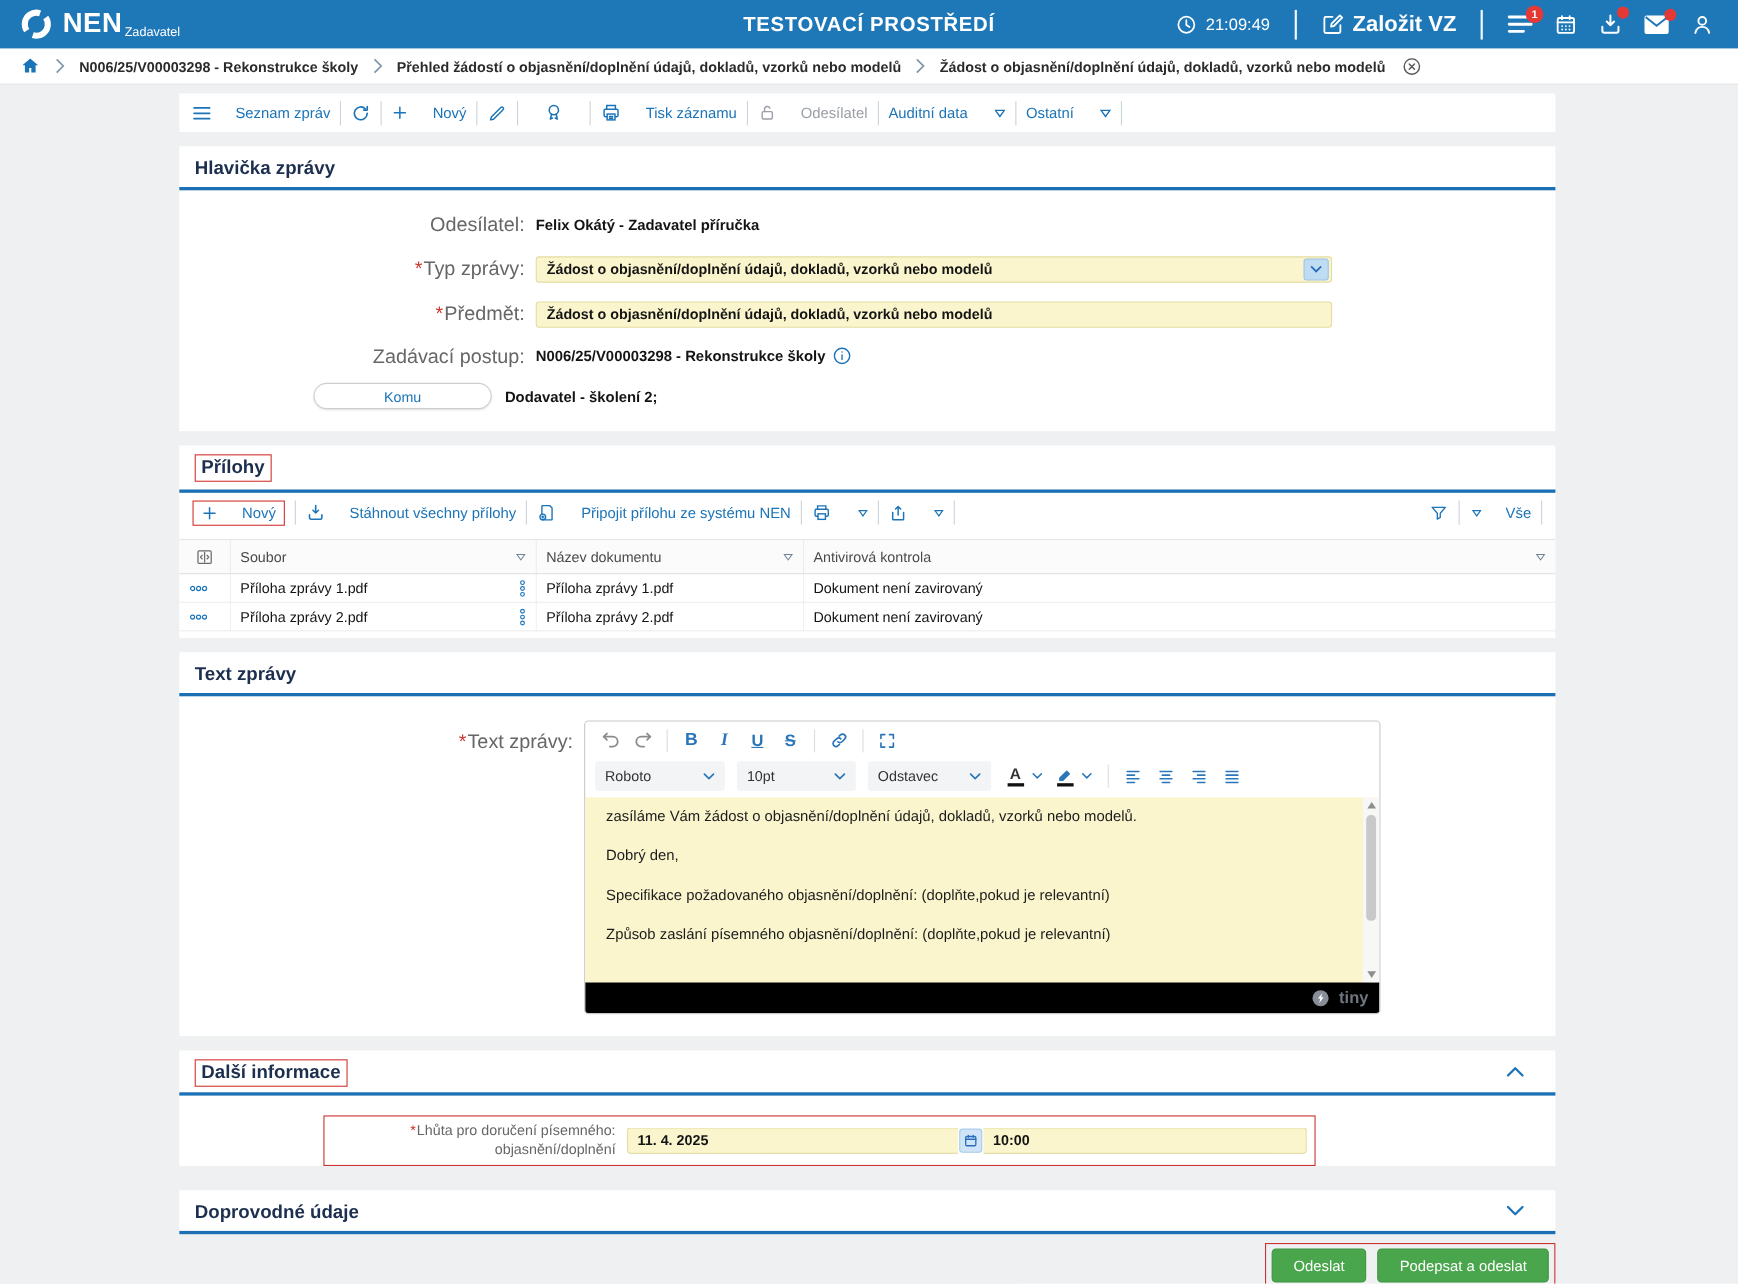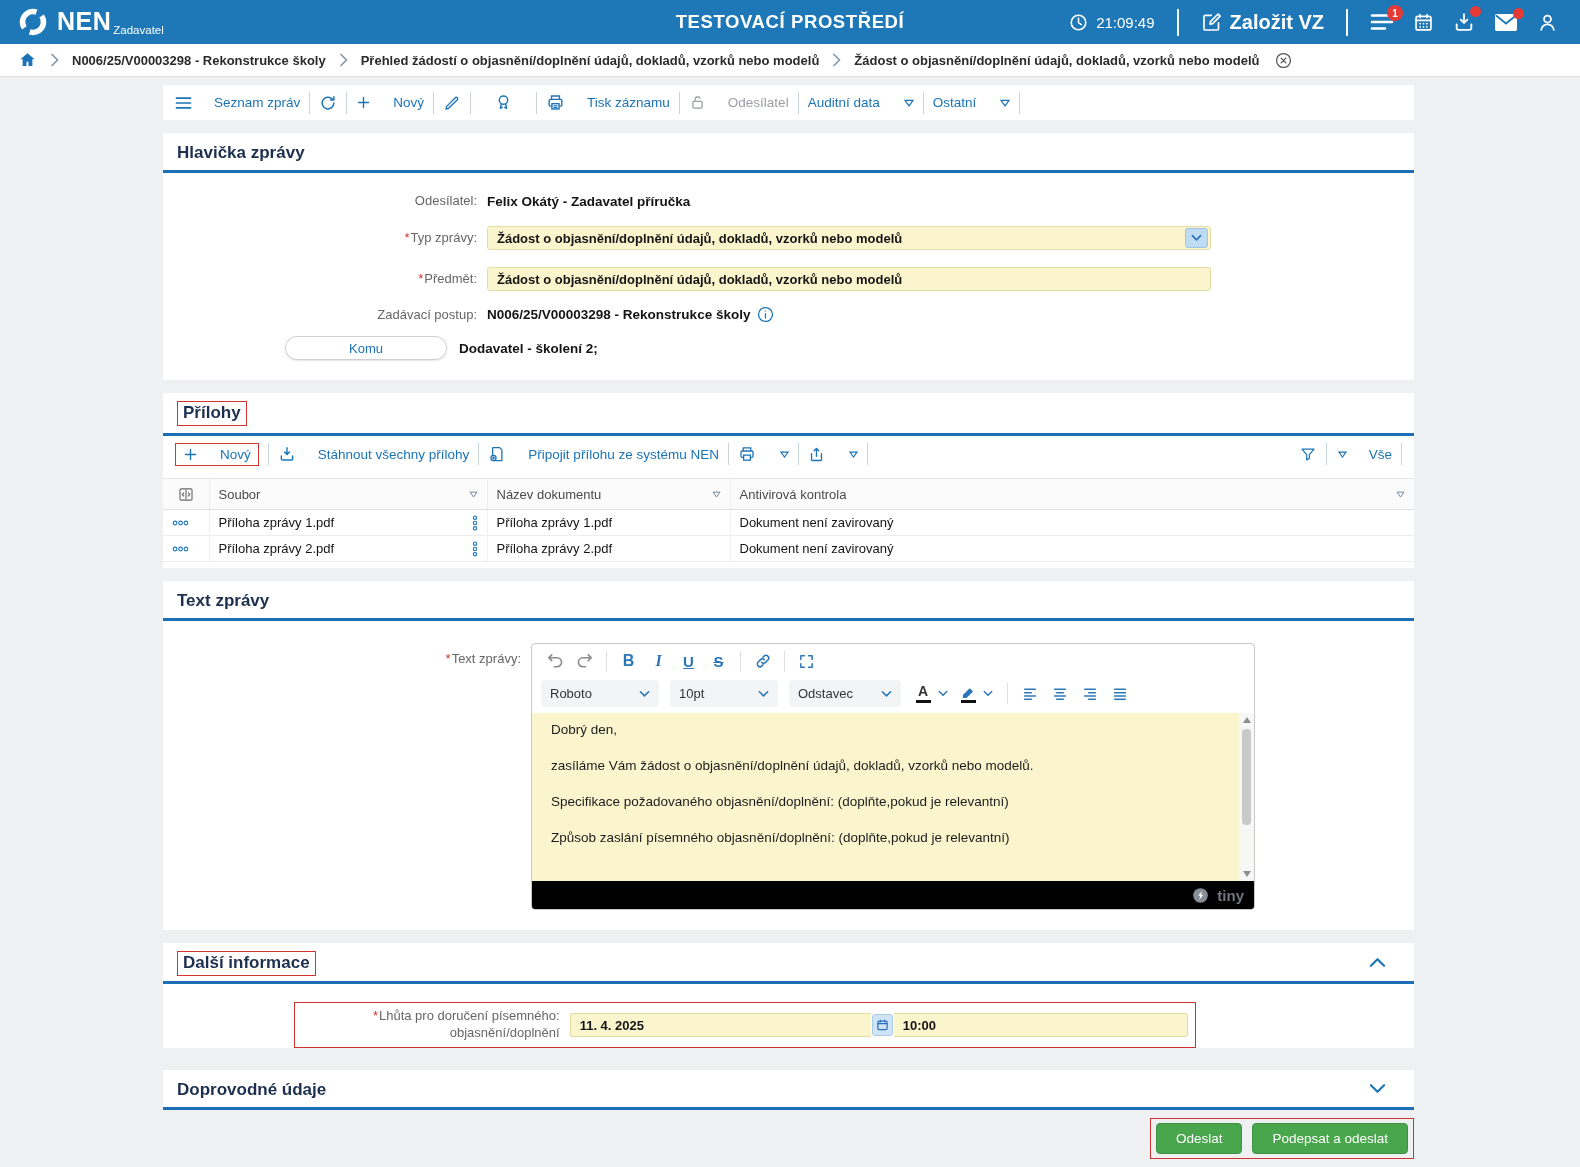--- a/index.html
+++ b/index.html
@@ -41,21 +41,21 @@
   
   .section { background:#fff; margin-top:13px; }
   .section:first-of-type { margin-top:16px; }
   .section-head { position:relative; padding:10px 14px 7px; border-bottom:3px solid #1B6FB5; }
   .section-title { font-size:17px; font-weight:bold; color:#1D2F4E; }
   .redbox { display:inline-block; border:1.5px solid #D2342F; padding:1px 5px 2px; margin:-2px 0; }
   .section-chevron { position:absolute; right:28px; top:13px; color:#1B74B8; cursor:pointer; display:flex; }
 
   
   .frow { display:flex; align-items:center; margin-top:14px; }
-  .flabel { width:324px; text-align:right; padding-right:10px; font-size:13px; color:#666; flex:none; line-height:1.25; }
+  .flabel { width:324px; text-align:right; padding-right:10px; font-size:18px; color:#666; flex:none; line-height:1.25; }
   .req { color:#D2342F; margin-right:1px; }
   .fvalue-bold { font-size:13.5px; font-weight:bold; color:#141414; display:flex; align-items:center; gap:7px; }
   .input-yellow { background:#FBF5CE; border:1px solid #E3DCA4; border-radius:3px; height:24px; display:flex; align-items:center; padding:0 9px; font-size:13px; font-weight:bold; color:#141414; }
   .w-select { width:724px; justify-content:space-between; padding-right:2px; cursor:pointer; }
   .w-input  { width:724px; cursor:text; }
   .select-btn { width:23px; height:20px; background:#BFDCF3; border:1px solid #9EC4E6; border-radius:3px; color:#2A6EBB; display:flex; align-items:center; justify-content:center; cursor:pointer; }
   .info-ico { color:#1B74B8; display:flex; cursor:pointer; }
   .komu-btn { width:162px; height:24px; border:1px solid #cfcfcf; border-radius:12px; background:#fff; color:#1B74B8; font-size:13px; display:flex; align-items:center; justify-content:center; cursor:pointer; box-shadow:0 1px 2px rgba(0,0,0,0.10); flex:none; margin-left:122px; }
   .komu-val { margin-left:12px; }
   .pad-bottom { padding-bottom:20px; }
@@ -621,22 +621,22 @@
                   <path d="M4 5h16M10 10h10M4 15h16M10 20h10"></path>
                 </svg>
             </span>
             <span class="ed-btn">
               <svg width="18" height="16" viewBox="0 0 24 24" fill="none" stroke="currentColor" stroke-width="2.2" stroke-linecap="round">
                   <path d="M4 5h16M4 10h16M4 15h16M4 20h16"></path>
                 </svg>
             </span>
           </div>
           <div class="ed-content">
+            <p class="ed-p">zasíláme Vám žádost o objasnění/doplnění údajů, dokladů, vzorků nebo modelů.</p>
             <p class="ed-p">Dobrý den,</p>
-            <p class="ed-p">zasíláme Vám žádost o objasnění/doplnění údajů, dokladů, vzorků nebo modelů.</p>
             <p class="ed-p">Specifikace požadovaného objasnění/doplnění: (doplňte,pokud je relevantní)</p>
             <p class="ed-p">Způsob zaslání písemného objasnění/doplnění: (doplňte,pokud je relevantní)</p>
             <div class="ed-scroll">
               <span class="sc-arrow sc-up"></span>
               <span class="sc-thumb"></span>
               <span class="sc-arrow sc-down"></span>
             </div>
           </div>
           <div class="ed-footer">
             <span>

